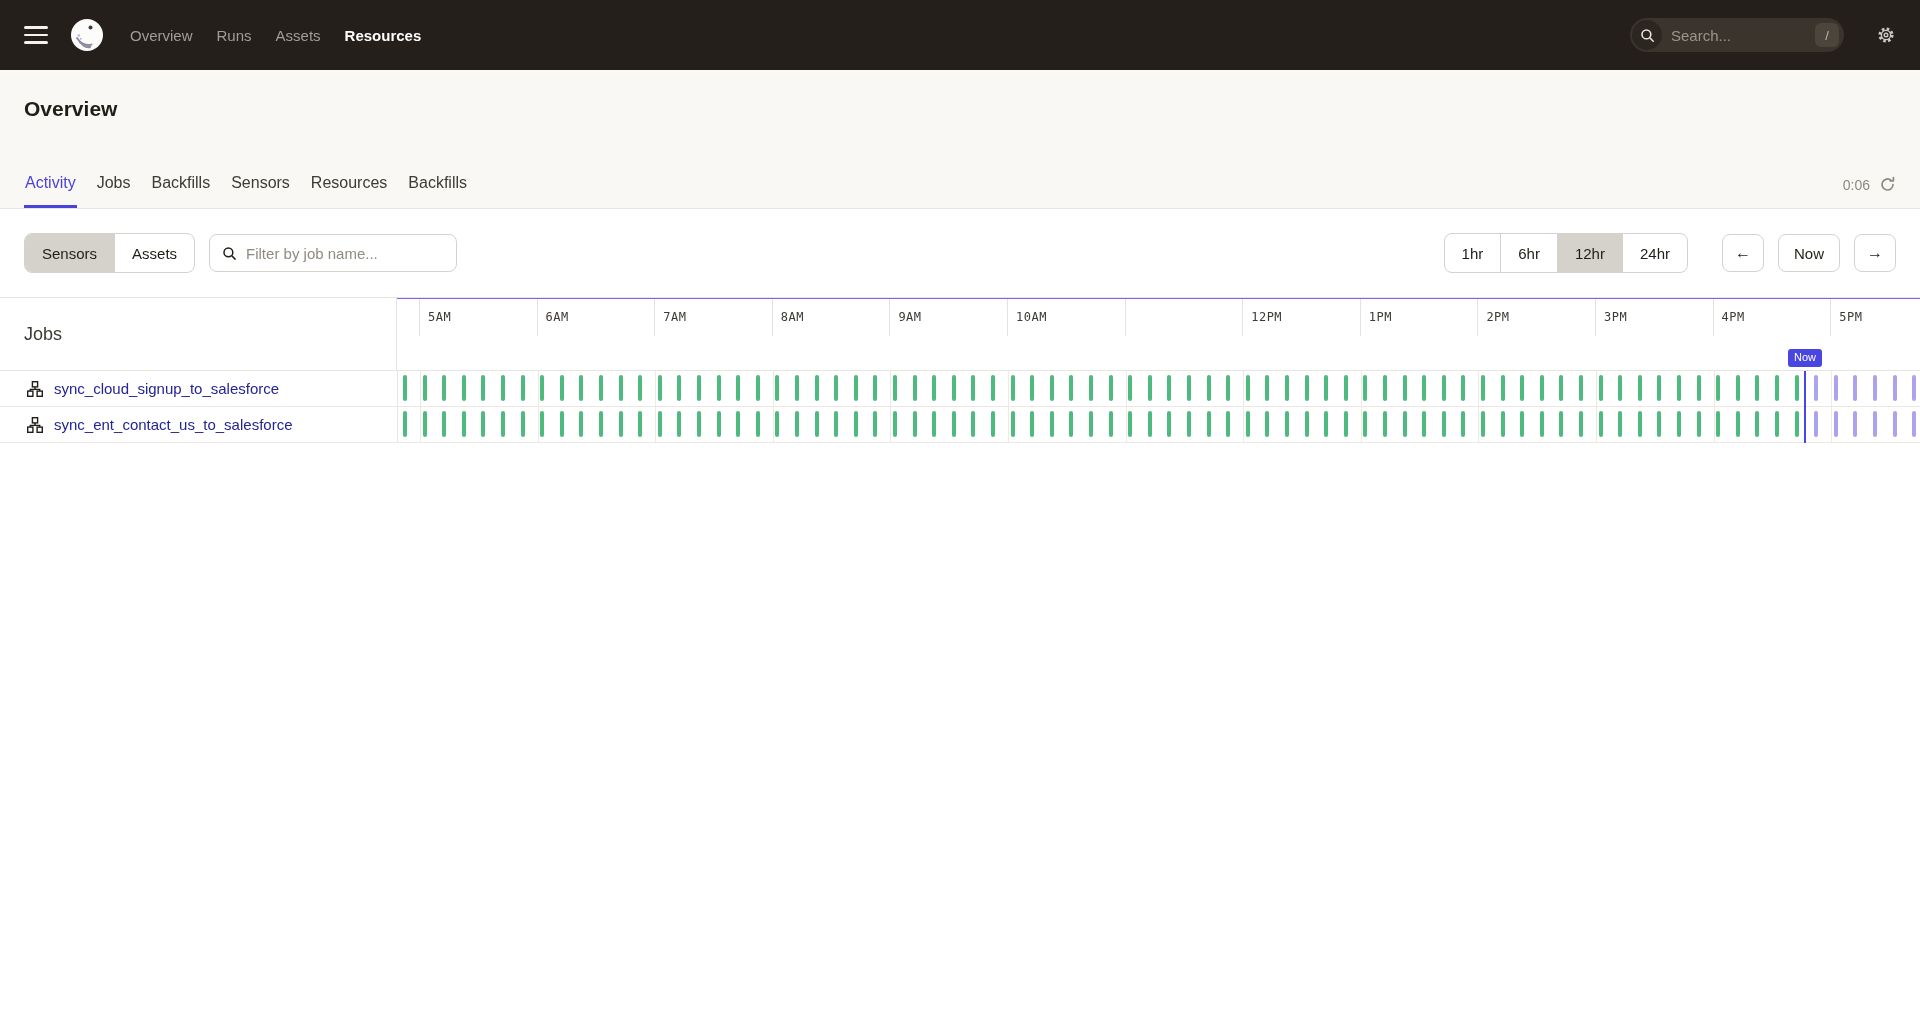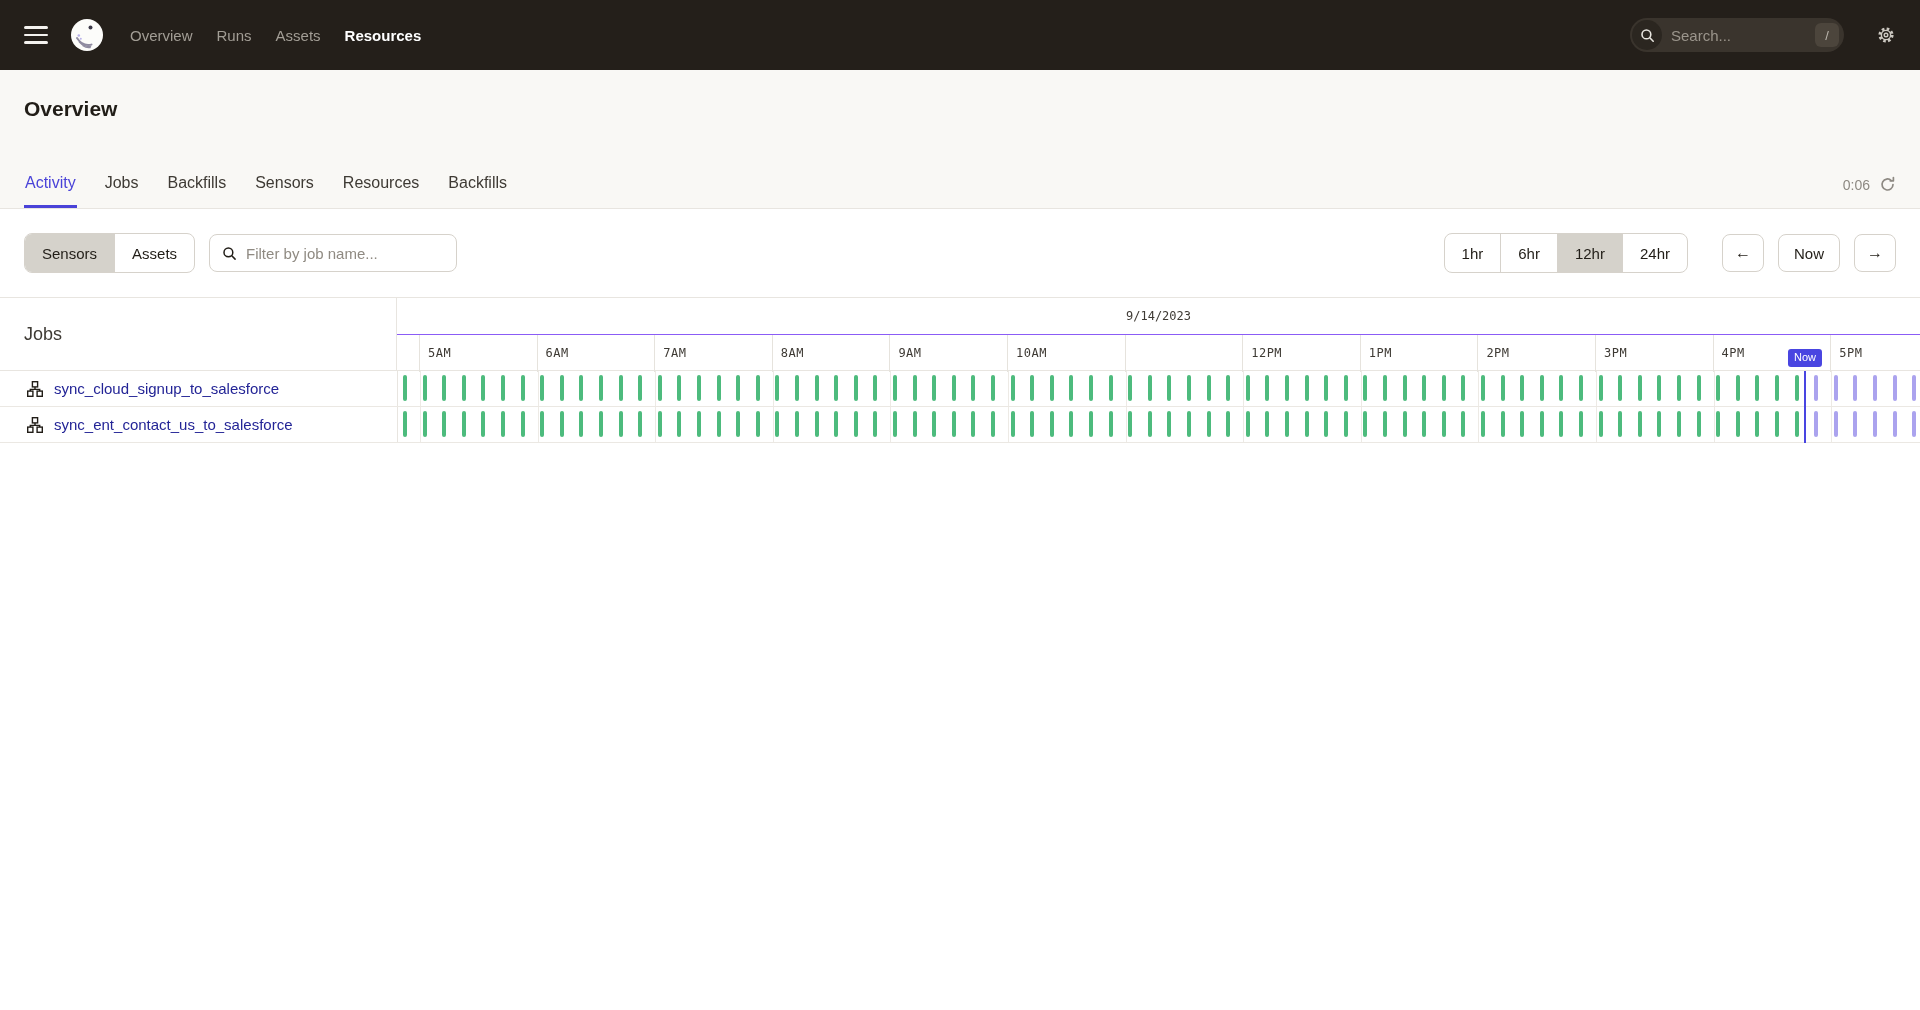--- a/index.html
+++ b/index.html
@@ -18,21 +18,21 @@
   .searchbox { width:214px; height:34px; background:#3a342d; border-radius:17px; display:flex; align-items:center; padding:2px 5px 2px 2px; margin-right:32px; cursor:text; }
   .search-circle { width:30px; height:30px; border-radius:50%; background:#2b2620; display:flex; align-items:center; justify-content:center; flex:none; }
   .search-ph { flex:1; margin-left:9px; color:#9b958c; font-size:15px; }
   .slash-badge { width:24px; height:24px; border-radius:6px; background:#4c453c; color:#bdb8af; font-size:13px; display:flex; align-items:center; justify-content:center; }
   .gearbtn { background:none; border:none; cursor:pointer; display:flex; }
 
   
   .pagehead { height:139px; background:#f9f8f5; border-bottom:1px solid #e8e5e0; display:flex; flex-direction:column; }
   .pagehead h1 { padding:27px 24px 0; font-size:21px; font-weight:700; color:#211d17; }
   .tabsrow { margin-top:auto; display:flex; align-items:flex-end; justify-content:space-between; padding:0 24px; }
-  .tabs { display:flex; gap:27px; }
+  .tabs { display:flex; gap:19px; }
   .tab { background:none; border:none; font-family:inherit; font-size:16px; color:#3e3a34; padding:0 1px 13px; border-bottom:3px solid transparent; cursor:pointer; }
   .tab.active { color:#4a43d8; border-bottom-color:#4a43d8; }
   .refreshwrap { display:flex; align-items:center; gap:9px; padding-bottom:15px; color:#8d8982; font-size:14px; }
 
   
   .toolbar { display:flex; align-items:center; padding:24px; background:#ffffff; }
   .seg { display:flex; border:1px solid #d6d2cb; border-radius:8px; overflow:hidden; background:#fff; }
   .seg button { font-family:inherit; height:38px; padding:0 17px; font-size:15px; color:#211d17; background:transparent; border:none; border-left:1px solid #d6d2cb; cursor:pointer; }
   .seg button:first-child { border-left:none; }
   .seg button.active { background:#d5d2cb; }
@@ -164,21 +164,20 @@
     <button class="btn arrow">←</button>
     <button class="btn">Now</button>
     <button class="btn arrow">→</button>
   </div>
 </div>
 
 <div class="tl">
   <div class="tl-header">
     <div class="tl-jobs">Jobs</div>
     <div class="tl-axis">
-      <div class="tl-date">9/14/2023</div>
       <div class="tl-hours" id="hours">
           <div class="hour-line" style="left: 22px;"></div>
           <span class="hour-label" style="left: 31px;">5AM</span>
           <div class="hour-line" style="left: 139.6px;"></div>
           <span class="hour-label" style="left: 148.6px;">6AM</span>
           <div class="hour-line" style="left: 257.2px;"></div>
           <span class="hour-label" style="left: 266.2px;">7AM</span>
           <div class="hour-line" style="left: 374.8px;"></div>
           <span class="hour-label" style="left: 383.8px;">8AM</span>
           <div class="hour-line" style="left: 492.4px;"></div>

